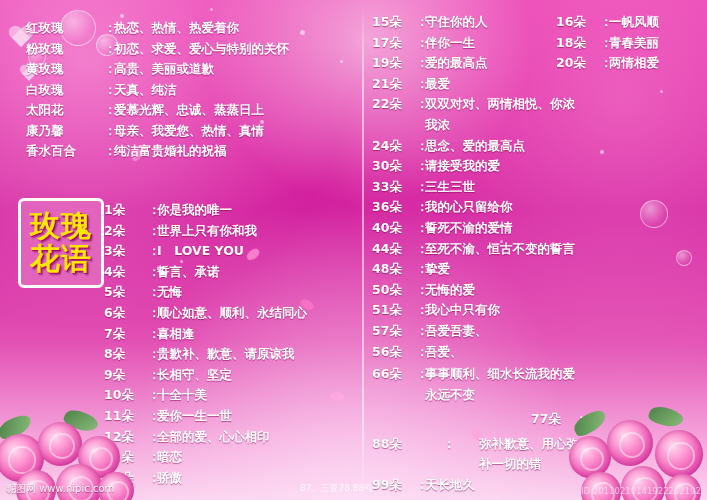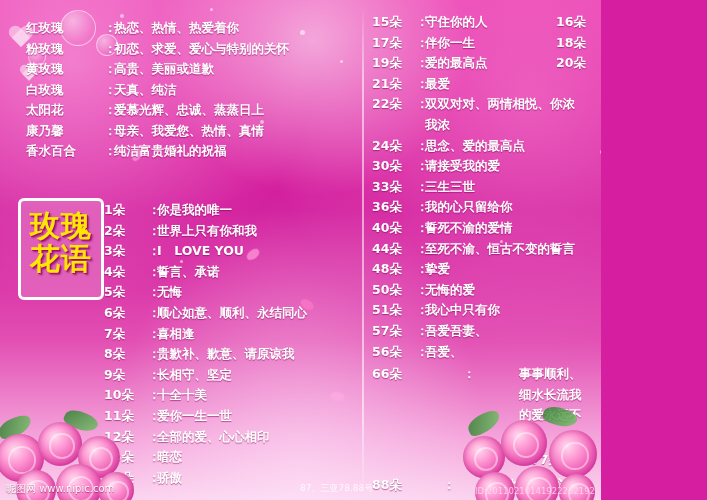--- a/index.html
+++ b/index.html
@@ -2,21 +2,21 @@
 <html><head>
 <meta charset="utf-8">
 <style>
   html,body{margin:0;padding:0;}
   body{
     width:707px;height:500px;overflow:hidden;
     font-family:"DejaVu Sans", sans-serif;
     background:#d61fa0;
   }
   .poster{
-    position:relative;width:601px;height:500px;overflow:hidden;
+    position:relative;width:707px;height:500px;overflow:hidden;
     background:
       radial-gradient(circle at 52% 8%, rgba(255,255,255,0.55) 0%, rgba(255,255,255,0) 28%),
       radial-gradient(circle at 12% 12%, rgba(255,190,235,0.55) 0%, rgba(255,190,235,0) 35%),
       radial-gradient(circle at 88% 20%, rgba(255,170,225,0.4) 0%, rgba(255,170,225,0) 40%),
       radial-gradient(ellipse at 50% 100%, rgba(255,230,250,0.55) 0%, rgba(255,230,250,0) 45%),
       linear-gradient(180deg,#e93bb0 0%, #e02aa6 18%, #d11b9c 42%, #e24fb3 68%, #f5a6dc 88%, #fbd4ef 100%);
   }
   
   .spark{position:absolute;border-radius:50%;background:rgba(255,255,255,0.55);filter:blur(0.5px);}
   .bubble{position:absolute;border-radius:50%;border:1px solid rgba(255,255,255,0.5);background:radial-gradient(circle at 35% 30%, rgba(255,255,255,0.45), rgba(255,255,255,0.05) 60%, rgba(255,255,255,0) 70%);}
@@ -49,21 +49,21 @@
   }
   .color-row{display:flex;white-space:nowrap;}
   .color-row .name{width:78px;flex:0 0 78px;}
   .color-row .colon{width:10px;flex:0 0 10px;text-align:center;}
   .color-row .desc{flex:1;}
 
   .title{
     position:absolute;left:18px;top:198px;width:72px;
     border:3px solid #fff;border-radius:6px;
     background:rgba(255,255,255,0.18);
-    padding:8px 4px 22px;
+    padding:8px 4px 10px;
     text-align:center;
     color:#ffe800;
     font-size:30px;line-height:33px;font-weight:bold;
     letter-spacing:1px;
     text-shadow:1px 1px 0 #b3007a, 2px 2px 2px rgba(90,0,60,0.6);
   }
 
   .list{
     position:absolute;color:#fff;font-weight:bold;
     font-size:12.5px;line-height:20.6px;
@@ -314,21 +314,21 @@
     <div class="list-row">
         <span class="num">57朵</span>
         <span class="colon">：</span>
         <span class="txt">吾爱吾妻、</span>
       </div>
     <div class="list-row">
         <span class="num">56朵</span>
         <span class="colon">：</span>
         <span class="txt">吾爱、</span>
       </div>
-    <div class="list-row" style="margin-top:2px;gap:47px;">
+    <div class="list-row" style="margin-top:2px;">
         <span class="num">66朵</span>
         <span class="colon">：</span>
         <span class="txt">事事顺利、细水长流我的爱永远不变</span>
       </div>
     <div class="list-row" style="margin-top:4px;">
         <span class="num">77朵</span>
         <span class="colon">：</span>
       </div>
     <div class="list-row" style="margin-top:4px;gap:27px;">
         <span class="num">88朵</span>

